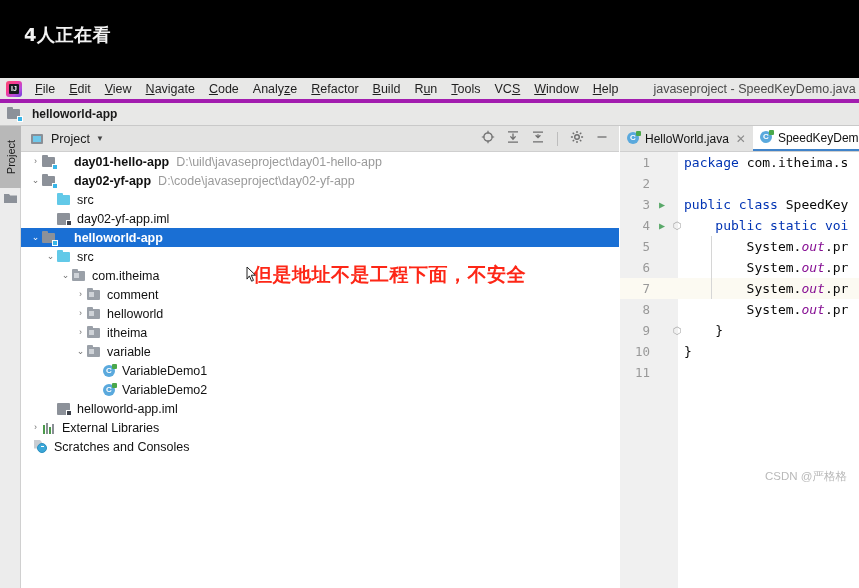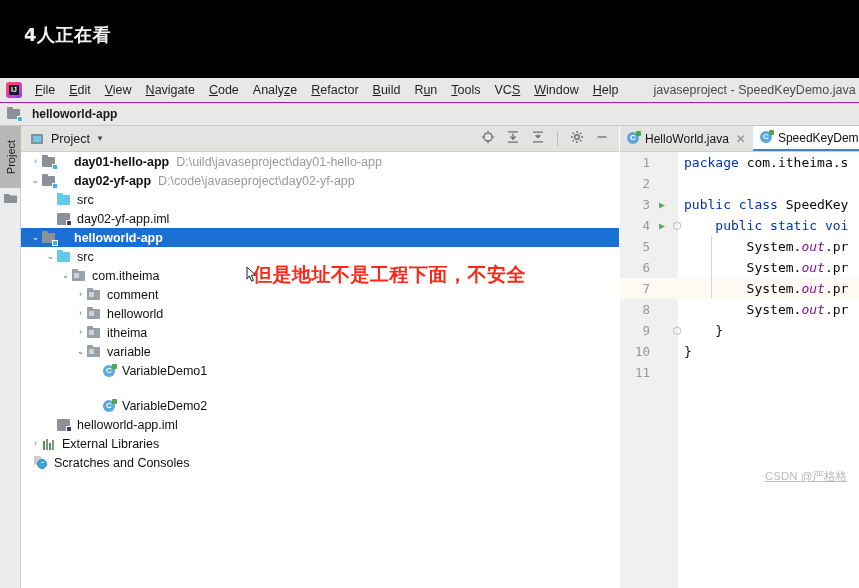--- a/index.html
+++ b/index.html
@@ -20,21 +20,21 @@
     position: absolute; left: 24px; top: 23px;
     color: #f2f2f2; font-size: 18px; font-weight: bold;
     letter-spacing: .5px;
     font-family: "DejaVu Sans", "Liberation Sans", sans-serif;
   }
 
   
   .menubar {
     position: absolute; left: 0; top: 78px; width: 859px; height: 25px;
     background: #e8e8e7;
-    border-bottom: 1px solid #a21caf;
+    border-bottom: 4px solid #a21caf;
     display: flex; align-items: center;
   }
   .ij-logo {
     width: 16px; height: 16px; margin-left: 6px; margin-right: 6px;
     border-radius: 3px;
     background: linear-gradient(135deg,#f24f77 0%, #fa3a90 35%, #b54be0 70%, #6f3bd6 100%);
     position: relative; flex: none;
   }
   .ij-logo::after {
     content: ""; position: absolute; left: 3px; top: 3px; right: 3px; bottom: 3px;
@@ -258,21 +258,21 @@
   }
   .cline .src { white-space: pre; color: #080808; }
   .kw { color: #0033b3; }
   .fld { color: #871094; font-style: italic; }
   .vline {
     position: absolute; left: 91px; top: 110px; width: 1px; height: 63px;
     background: #d6d6d6;
   }
   .watermark {
     position: absolute; right: 12px; bottom: 12px;
-    color: #b9b9b9; font-size: 11.5px; white-space: nowrap; text-decoration: underline;
+    color: #b9b9b9; font-size: 11.5px; white-space: nowrap;
   }
 </style>
 </head>
 <body>
 
 <div id="root">
 
   <div class="banner">
     <div class="banner-text">4人正在看</div>
   </div>
@@ -453,21 +453,21 @@
           <span class="label">variable</span>
         </div>
         <div class="row" style="padding-left: 68px;">
           <span class="arrow"></span>
           <span class="ic ic-class">
             <span class="circ"></span>
             <span class="tick"></span>
           </span>
           <span class="label">VariableDemo1</span>
         </div>
-        <div class="row" style="padding-left: 68px; margin-top: 16px;">
+        <div class="row" style="padding-left: 68px;">
           <span class="arrow"></span>
           <span class="ic ic-class">
             <span class="circ"></span>
             <span class="tick"></span>
           </span>
           <span class="label">VariableDemo2</span>
         </div>
         <div class="row" style="padding-left: 23px;">
           <span class="arrow"></span>
           <span class="ic ic-iml">

